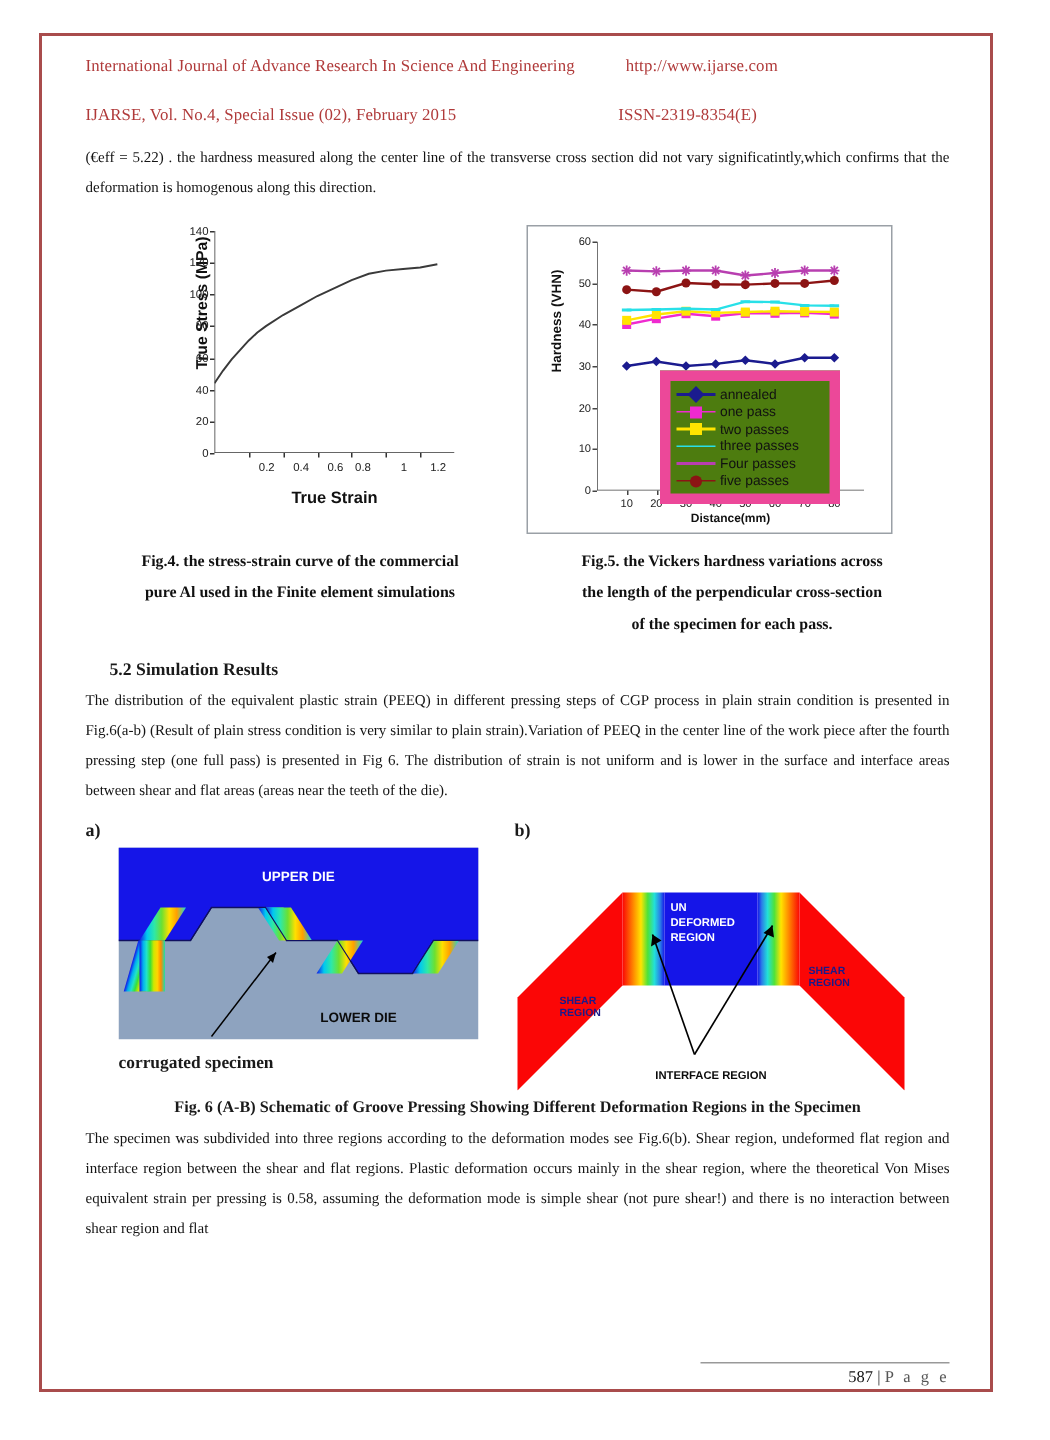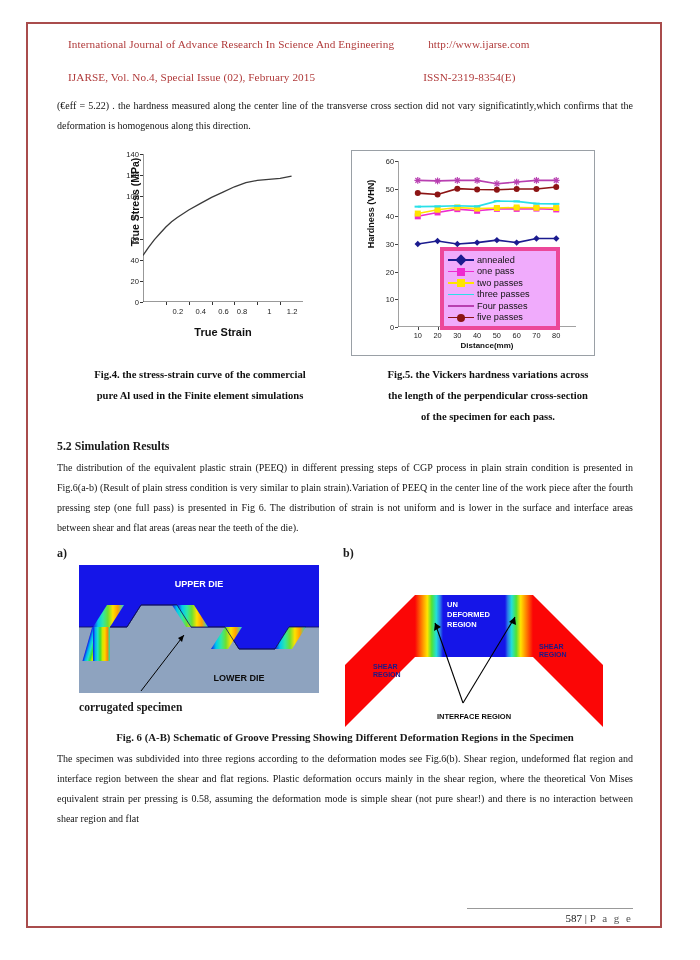--- a/index.html
+++ b/index.html
@@ -25,41 +25,40 @@
     width:576px; height:880px;
   }
   
   .hdr{
     color:#b03a3a;
     font-family:"Liberation Serif", serif;
     font-size:11.2px;
     letter-spacing:0.1px;
     display:flex;
     white-space:nowrap;
-    margin-left:11px;
   }
   .hdr-1{margin-bottom:21px;}
   .hdr-1 .jtitle{flex:0 0 auto;}
   .hdr-1 .jurl{margin-left:34px;}
   .hdr-2{margin-bottom:13px;}
   .hdr-2 .vol{flex:0 0 auto;}
   .hdr-2 .issn{margin-left:108px;}
 
   
   p.body{
     margin:0 0 0 0;
     font-size:10px;
     line-height:20px;
     text-align:justify;
     color:#141414;
   }
   .sec-head{
     font-size:11.8px;
     font-weight:bold;
-    margin:12px 0 4px 0;
+    margin:12px 0 4px 16px;
   }
 
   
   .figrow{
     display:flex;
     margin-top:14px;
     height:208px;
   }
   .figcell{position:relative;}
   .fig-left{width:286px;}
@@ -167,22 +166,22 @@
   .c2-xlab{
     position:absolute;left:46px;top:190px;width:178px;
     text-align:center;
     font-family:"Liberation Sans", sans-serif;
     font-size:8px;font-weight:bold;color:#111;
   }
   .c2-legend{
     position:absolute;
     left:88px;top:96px;
     width:120px;
-    border:4px solid #ec4899;
-    background:#f0abfc;
+    border:7px solid #ec4899;
+    background:#4d7c0f;
     padding:3px 4px 3px 4px;
     box-sizing:border-box;
   }
   .lg-row{display:flex;align-items:center;height:11.5px;}
   .lg-key{width:26px;height:11px;position:relative;flex:0 0 auto;}
   .lg-key i{
     position:absolute;left:0;top:5px;width:26px;height:1.6px;display:block;
   }
   .lg-key b{
     position:absolute;left:9px;top:2px;width:8px;height:8px;display:block;

